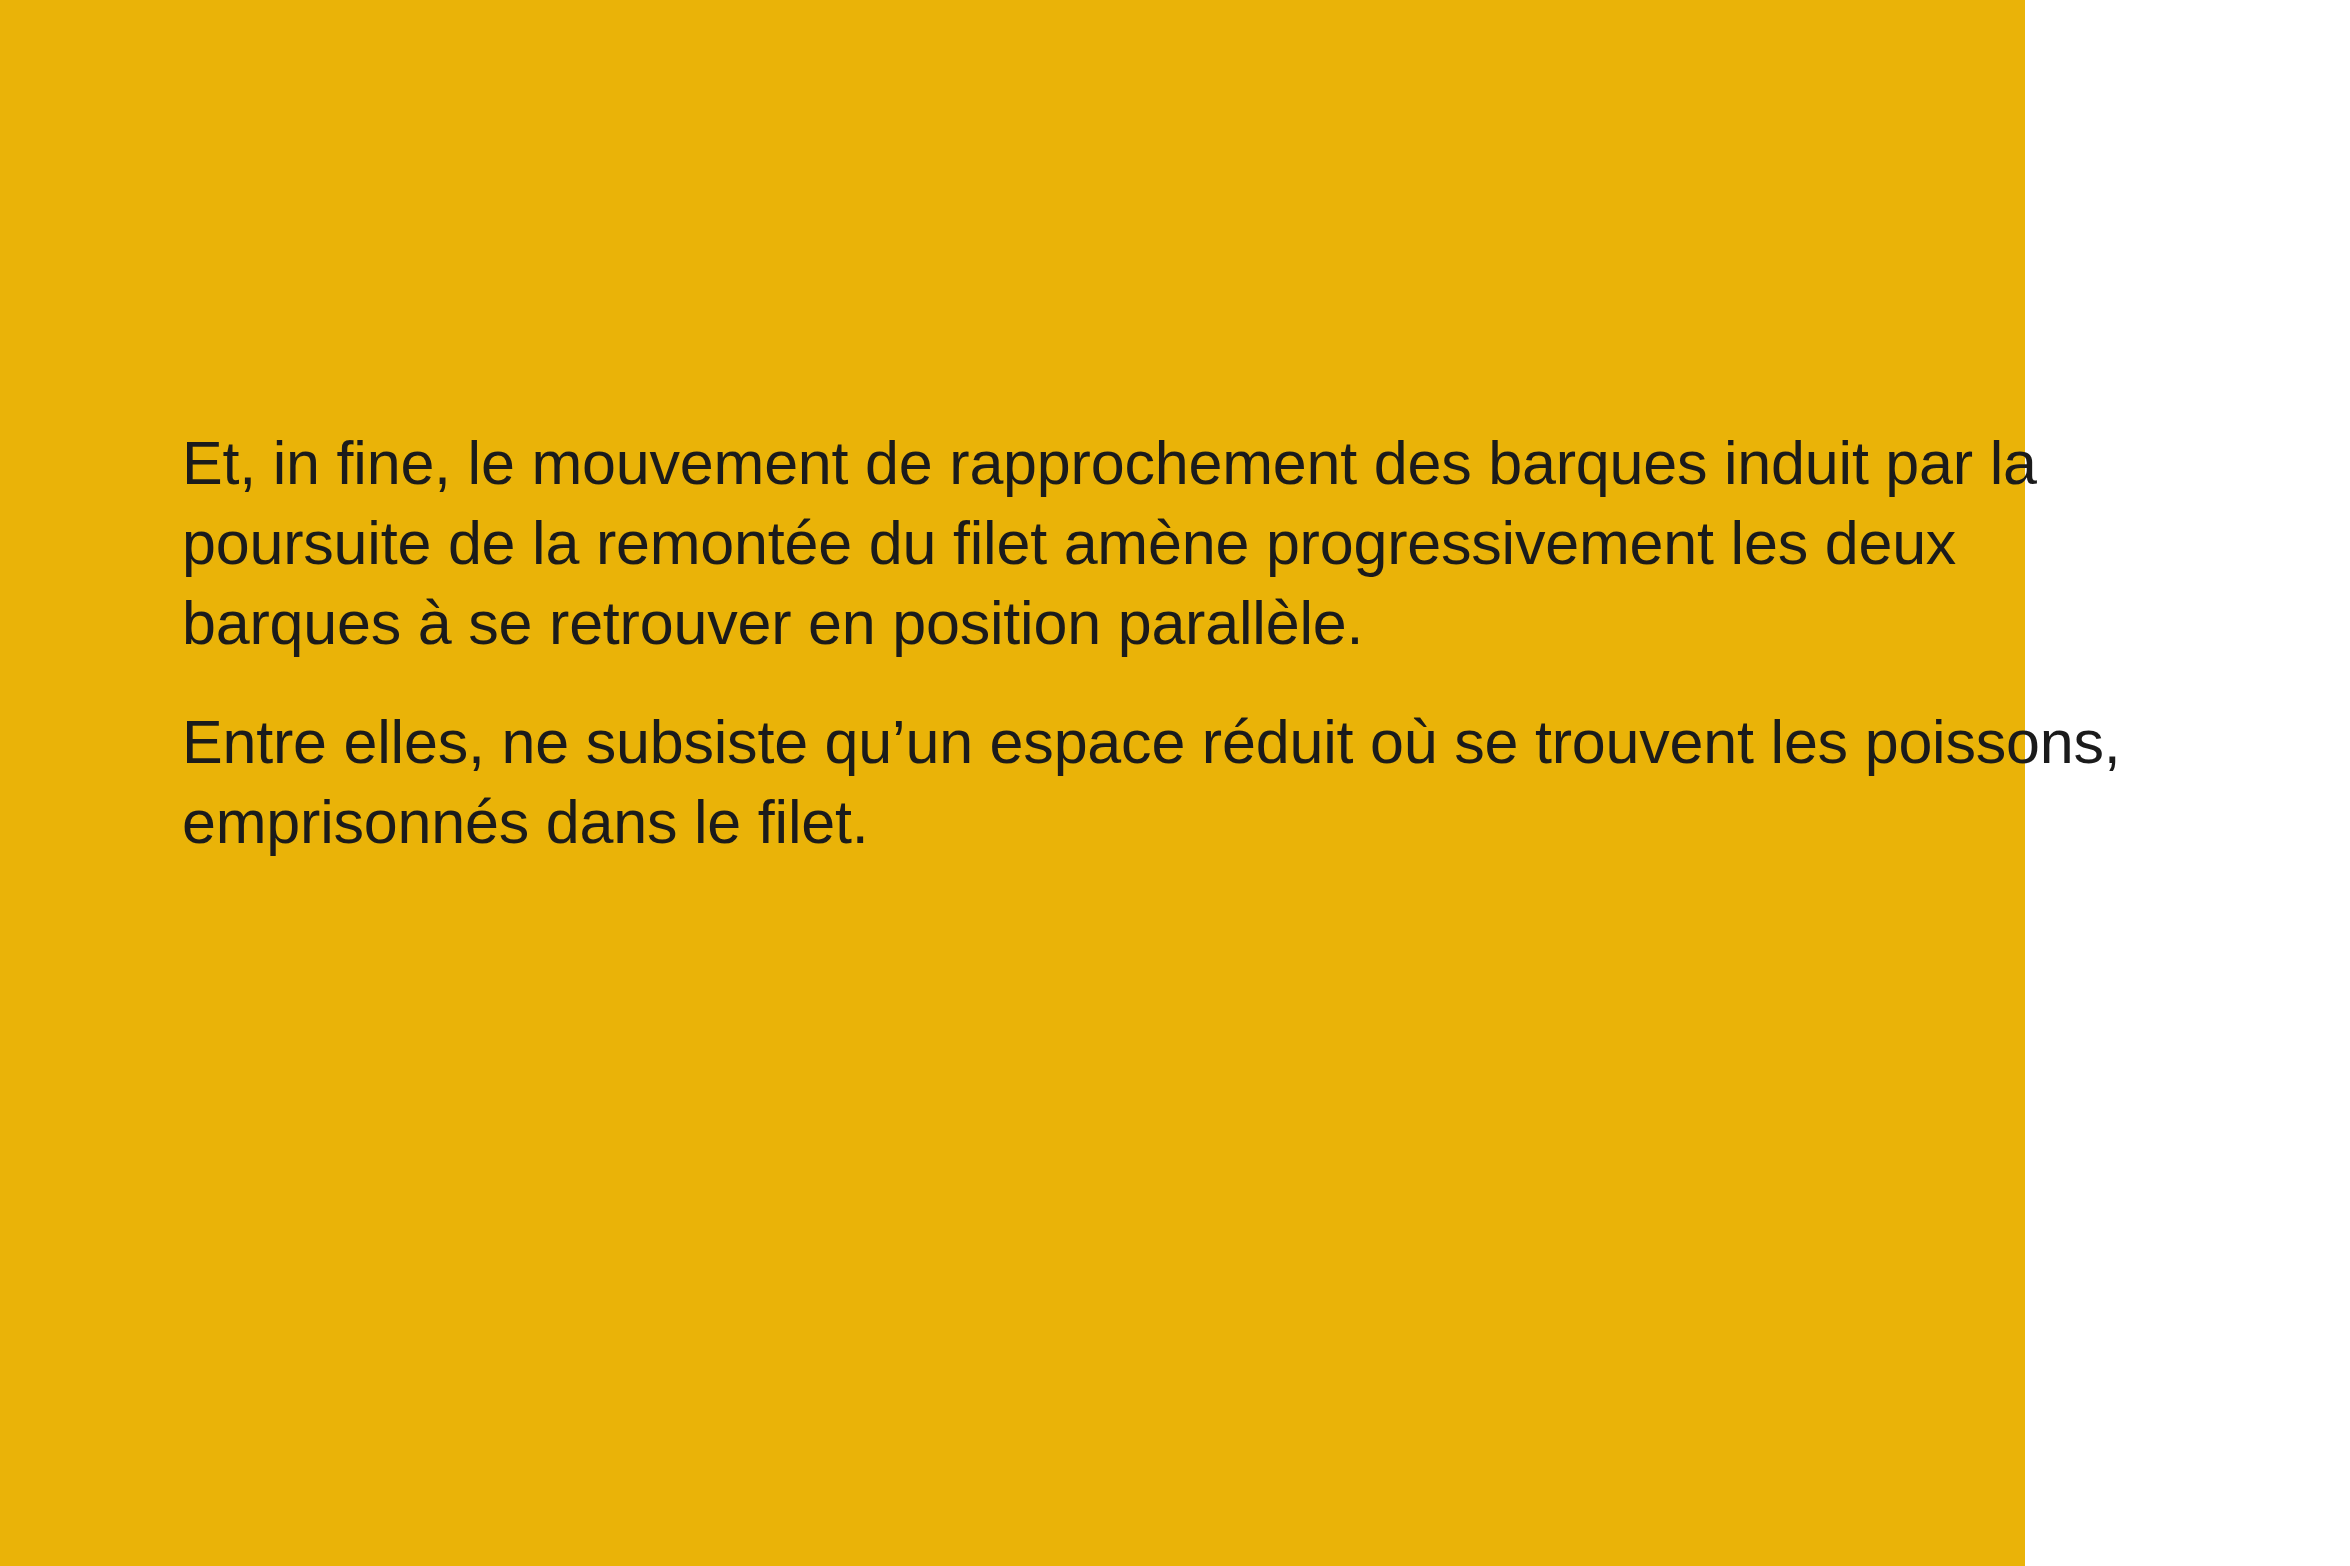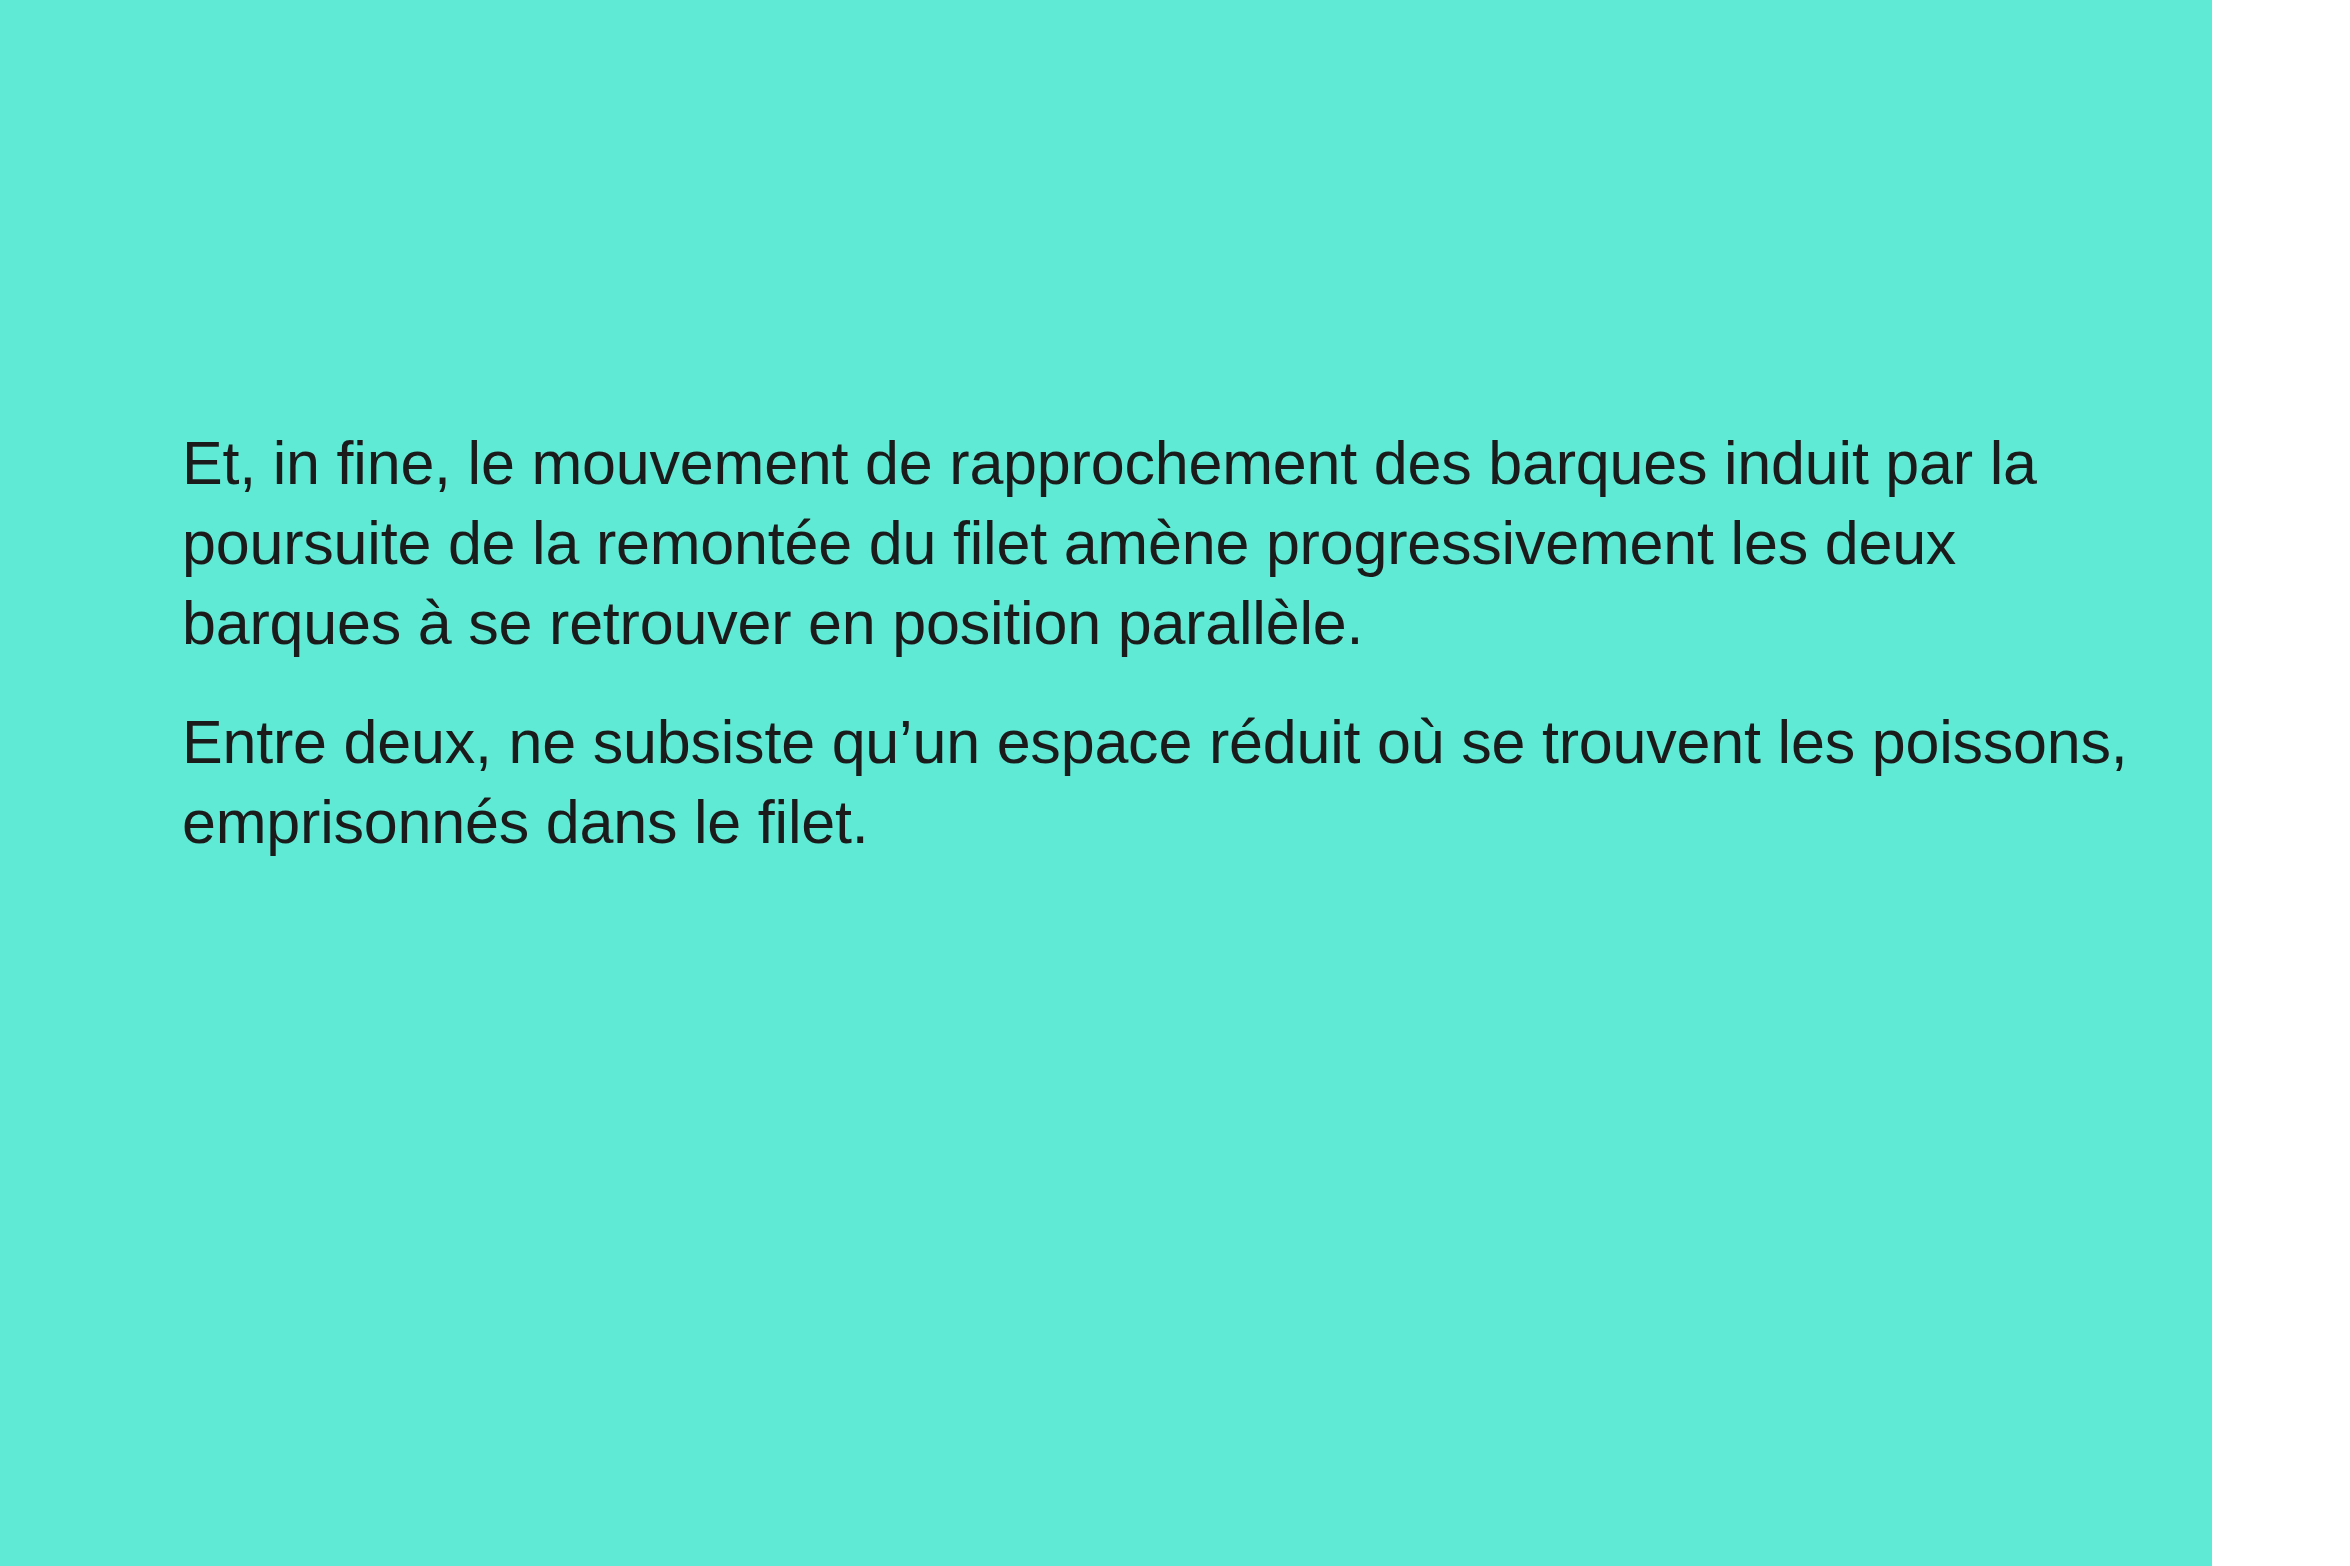--- a/index.html
+++ b/index.html
@@ -9,23 +9,23 @@
   }
   body {
     width: 2351px;
     height: 1567px;
     font-family: "Liberation Sans", sans-serif;
     color: #1a1a1a;
     overflow: hidden;
   }
   .slide {
     position: relative;
-    width: 2212px;
+    width: 2025px;
     height: 1567px;
-    background: #5eead4;
+    background: #eab308;
     box-sizing: border-box;
   }
   .body-block {
     position: absolute;
     left: 182px;
     top: 424px;
     width: 2002px;
   }
   .para {
     margin: 0 0 39px 0;
@@ -45,16 +45,16 @@
   .p2 {
     max-width: 2002px;
   }
 </style>
 </head>
 <body>
 
 <div class="slide">
   <div class="body-block">
     <p class="para p1">Et, in fine, le mouvement de rapprochement des barques induit par la poursuite de la remontée du filet amène progressivement les deux barques à se retrouver en position parallèle.</p>
-    <p class="para p2">Entre deux, ne subsiste qu’un espace réduit où se trouvent les poissons, emprisonnés dans le filet.</p>
+    <p class="para p2">Entre elles, ne subsiste qu’un espace réduit où se trouvent les poissons, emprisonnés dans le filet.</p>
   </div>
 </div>
 
 
 </body></html>

